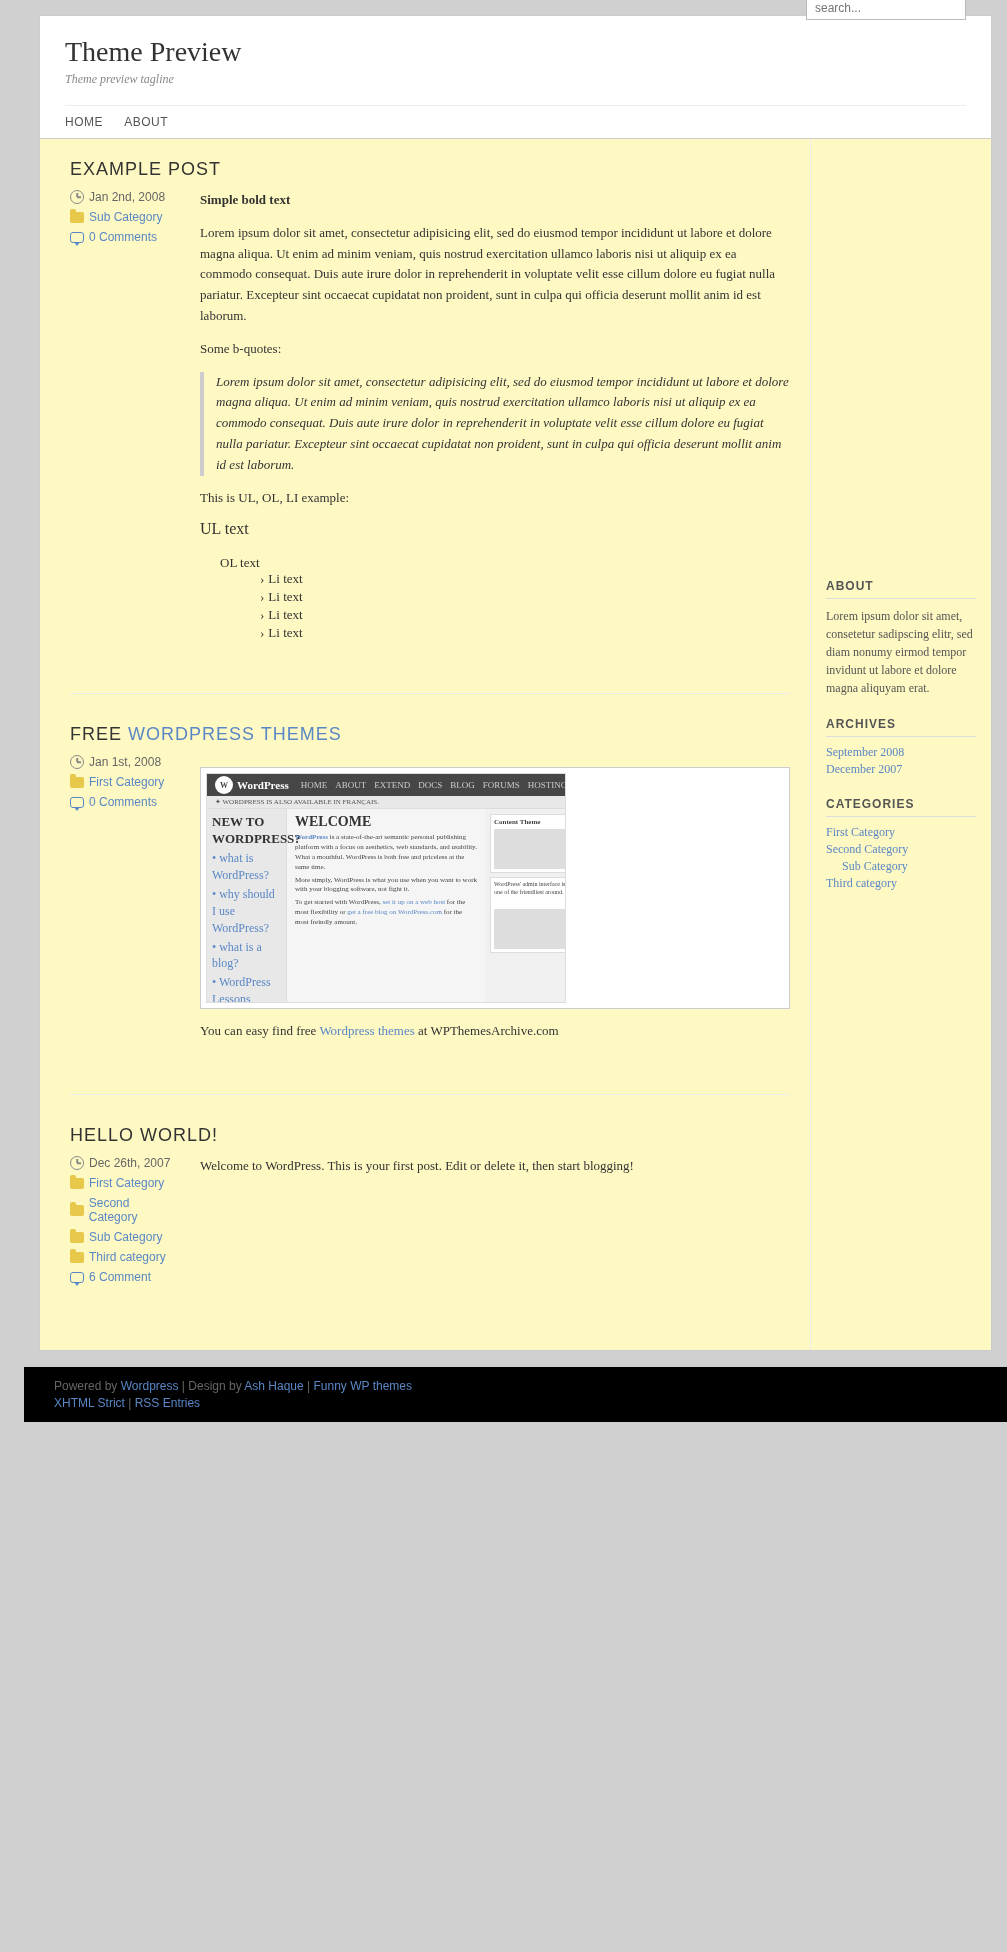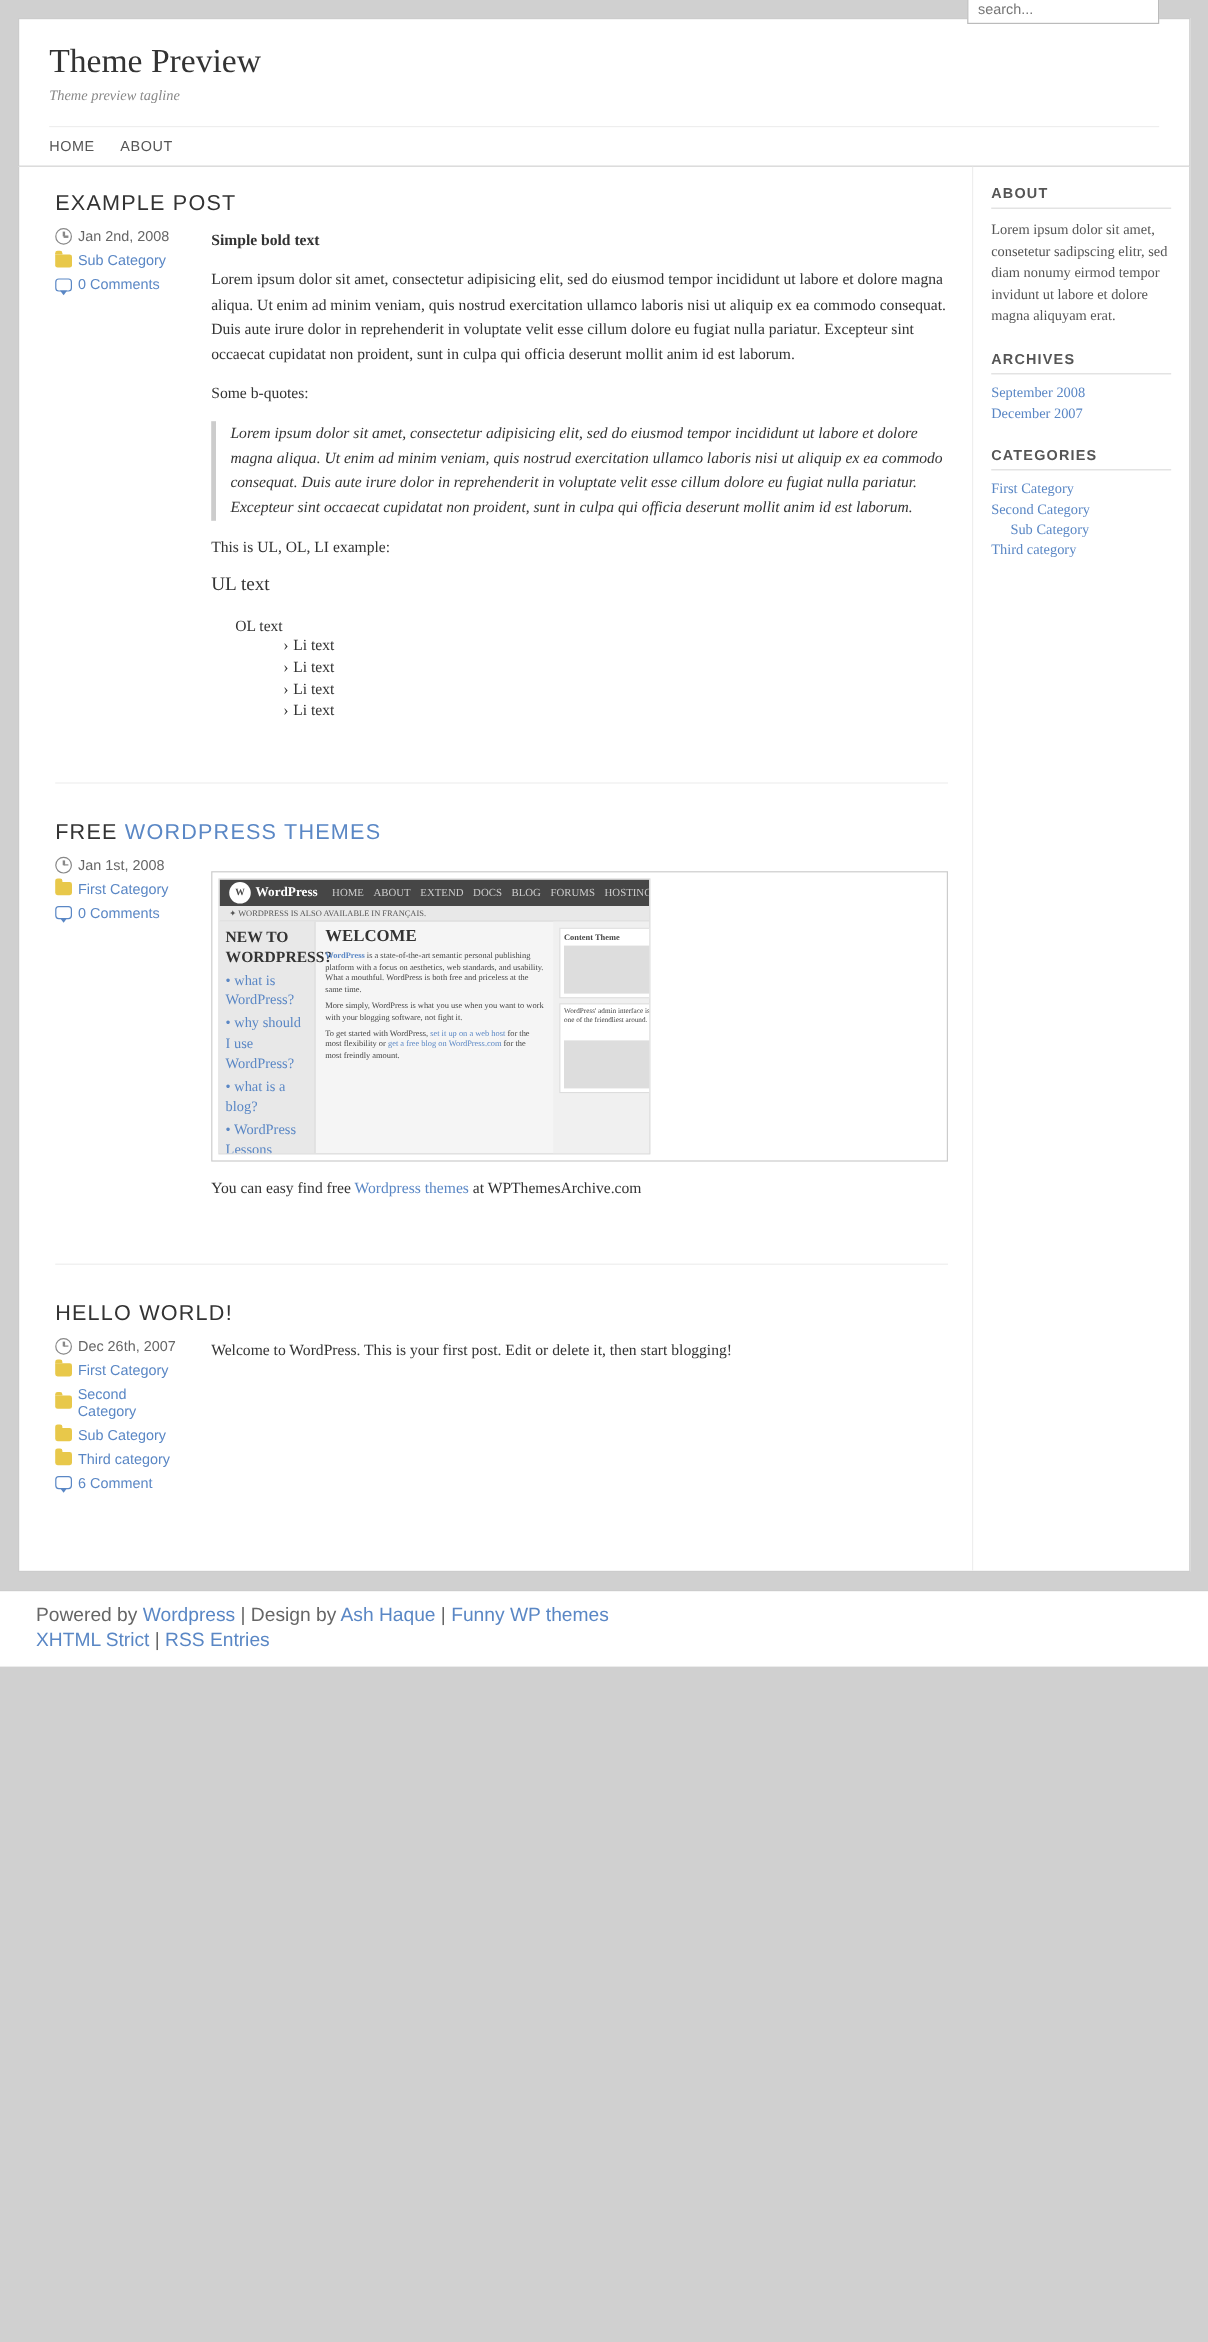--- a/index.html
+++ b/index.html
@@ -6,20 +6,21 @@
     body {
       background: #d0d0d0;
       font-family: Georgia, 'Times New Roman', serif;
       font-size: 13px;
       color: #333;
     }
     #wrapper {
       max-width: 1007px;
       margin: 0 auto;
       background: #d0d0d0;
+      padding-left: 24px;
     }
     
     #header {
       background: #fff;
       border: 1px solid #ccc;
       padding: 20px 25px 0 25px;
       margin: 15px 15px 0 15px;
     }
     #header h1 {
       font-size: 28px;
@@ -54,24 +55,25 @@
       text-decoration: none;
       color: #555;
       font-size: 12px;
       font-family: Arial, sans-serif;
       margin-right: 18px;
       letter-spacing: 0.5px;
     }
     
     #content-area {
       margin: 0 15px 15px 15px;
-      background: #ffffff;
+      background: #fef9c3;
       border: 1px solid #ccc;
       border-top: none;
       display: flex;
+      align-items: center;
     }
     #main {
       flex: 1;
       padding: 20px 20px 20px 30px;
       border-right: 1px solid #eee;
     }
     #sidebar {
       width: 180px;
       padding: 15px;
       flex-shrink: 0;
@@ -294,24 +296,24 @@
       content: '';
       position: absolute;
       bottom: -4px; left: 3px;
       width: 0; height: 0;
       border-left: 3px solid transparent;
       border-right: 3px solid transparent;
       border-top: 4px solid #5a87c5;
     }
     
     #footer {
-      background: #ffffff;
+      background: #000000;
       border-top: 1px solid #ccc;
       padding: 12px 30px;
-      font-size: 16px;
+      font-size: 12px;
       color: #666;
       font-family: Arial, sans-serif;
     }
     #footer a { color: #5a87c5; text-decoration: none; }
     #footer .footer-bottom { margin-top: 3px; }
     .rss-badge {
       display: inline-block;
       background: #f60;
       color: #fff;
       font-size: 9px;

